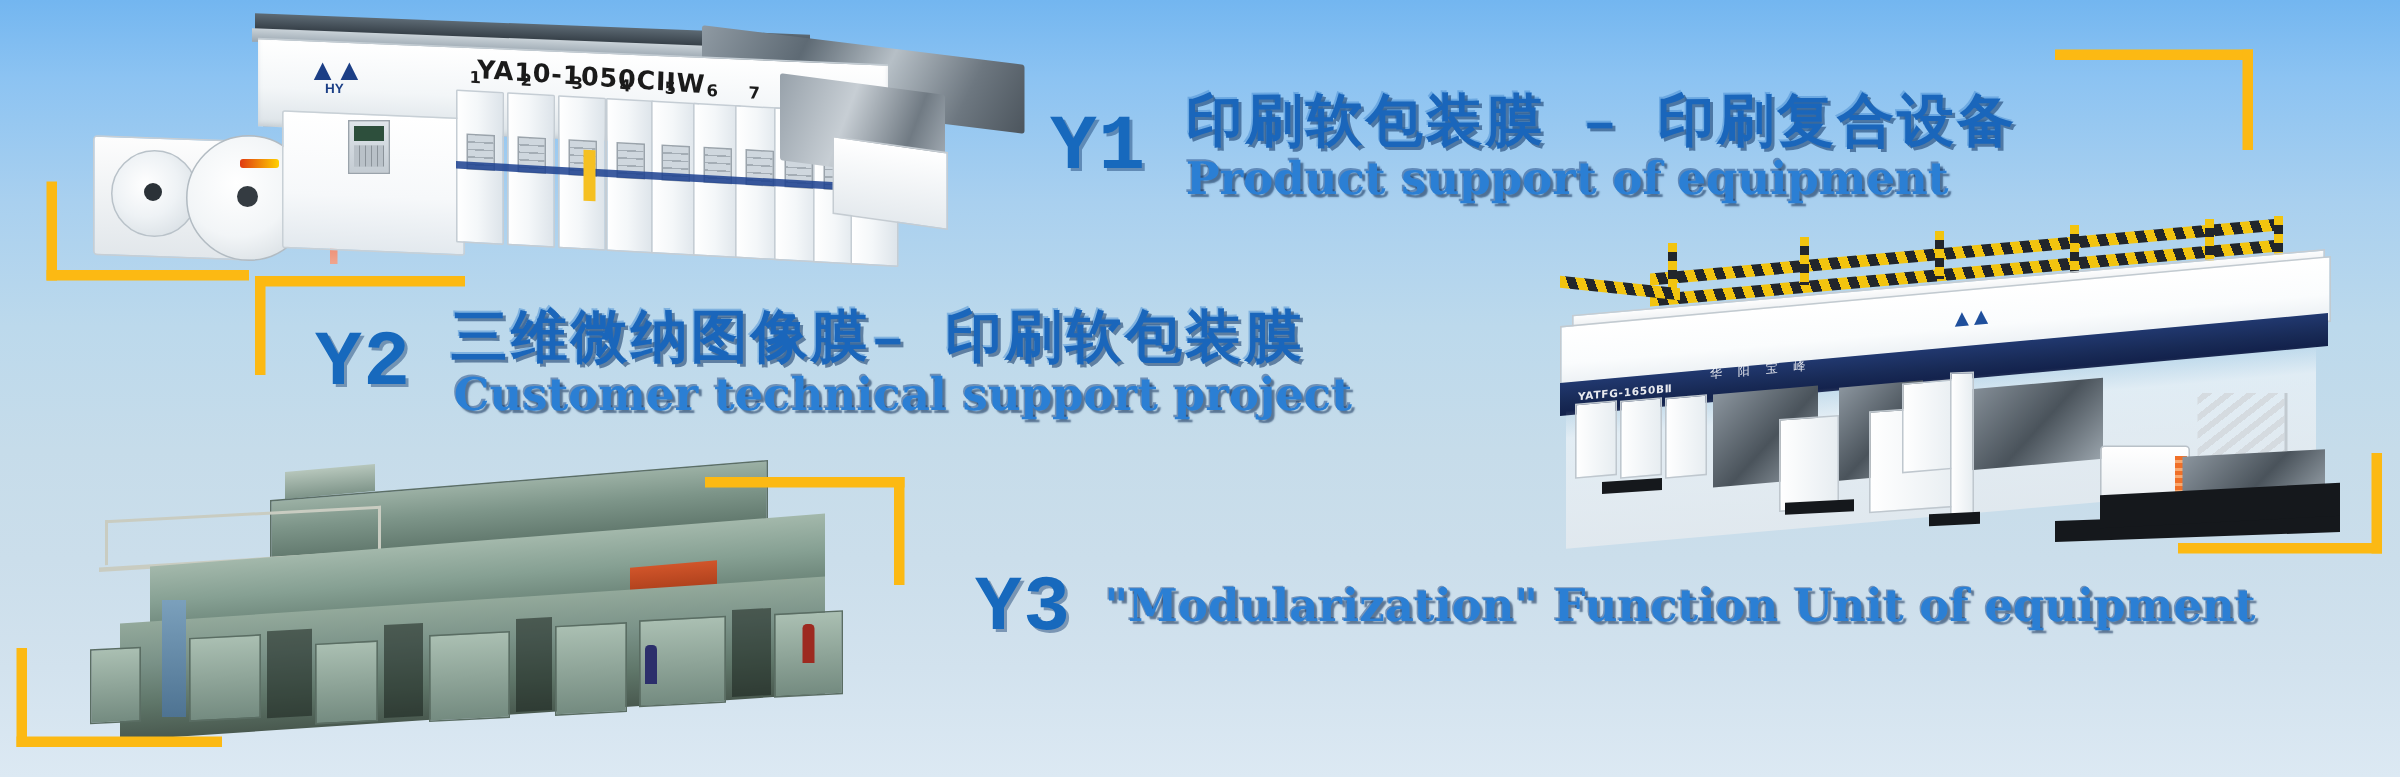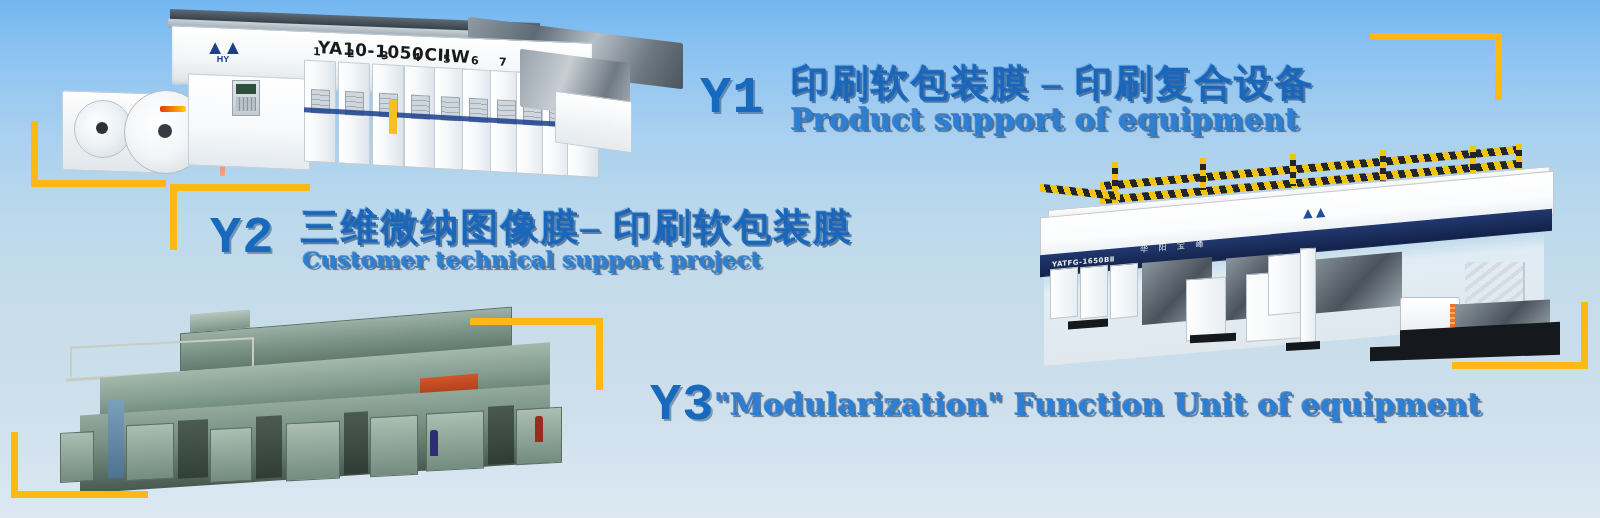--- a/index.html
+++ b/index.html
@@ -53,21 +53,21 @@
     letter-spacing: 1px;
     text-shadow: 2px 2px 0 rgba(20,60,110,0.45);
     line-height: 1;
   }
   .titles {
     display: flex;
     flex-direction: column;
     justify-content: center;
   }
   .cn-title {
-    font-family: Liberation Serif, serif;
+    font-family: Liberation Mono, monospace;
     font-weight: bold;
     font-size: 37px;
     color: #1a66bb;
     letter-spacing: 2px;
     line-height: 1.15;
     text-shadow: 2px 2px 0 rgba(16,52,100,0.55),
                  -1px -1px 0 rgba(70,140,210,0.5);
   }
   .en-title {
     font-family: "DejaVu Serif", "Liberation Serif", serif;
@@ -82,24 +82,24 @@
 
   
   #block-y1 { left: 700px; top: 62px; }
   #block-y1 .ycode { margin-right: 26px; }
   #block-y1 .cn-title { font-size: 38px; }
   #block-y1 .en-title { font-size: 30px; margin-top: -2px; }
 
   #block-y2 { left: 210px; top: 206px; }
   #block-y2 .ycode { margin-right: 26px; }
   #block-y2 .cn-title { font-size: 38px; }
-  #block-y2 .en-title { font-size: 23px; margin-top: -2px; margin-left: 2px; }
+  #block-y2 .en-title { font-size: 30px; margin-top: -2px; margin-left: 2px; }
 
   #block-y3 { left: 650px; top: 380px; }
-  #block-y3 .ycode { }
+  #block-y3 .ycode { margin-right: 22px; }
   #block-y3 .cn-title { font-size: 38px; margin-left: 38px; }
   #block-y3 .en-title { font-size: 30px; margin-top: -2px; }
 
   
   .machine { position: absolute; z-index: 3; }
 
   
   #machine-1 { left: 60px; top: 12px; width: 545px; height: 165px; }
   .m1-canopy {
     position: absolute; left: 110px; top: 4px; width: 370px; height: 12px;

